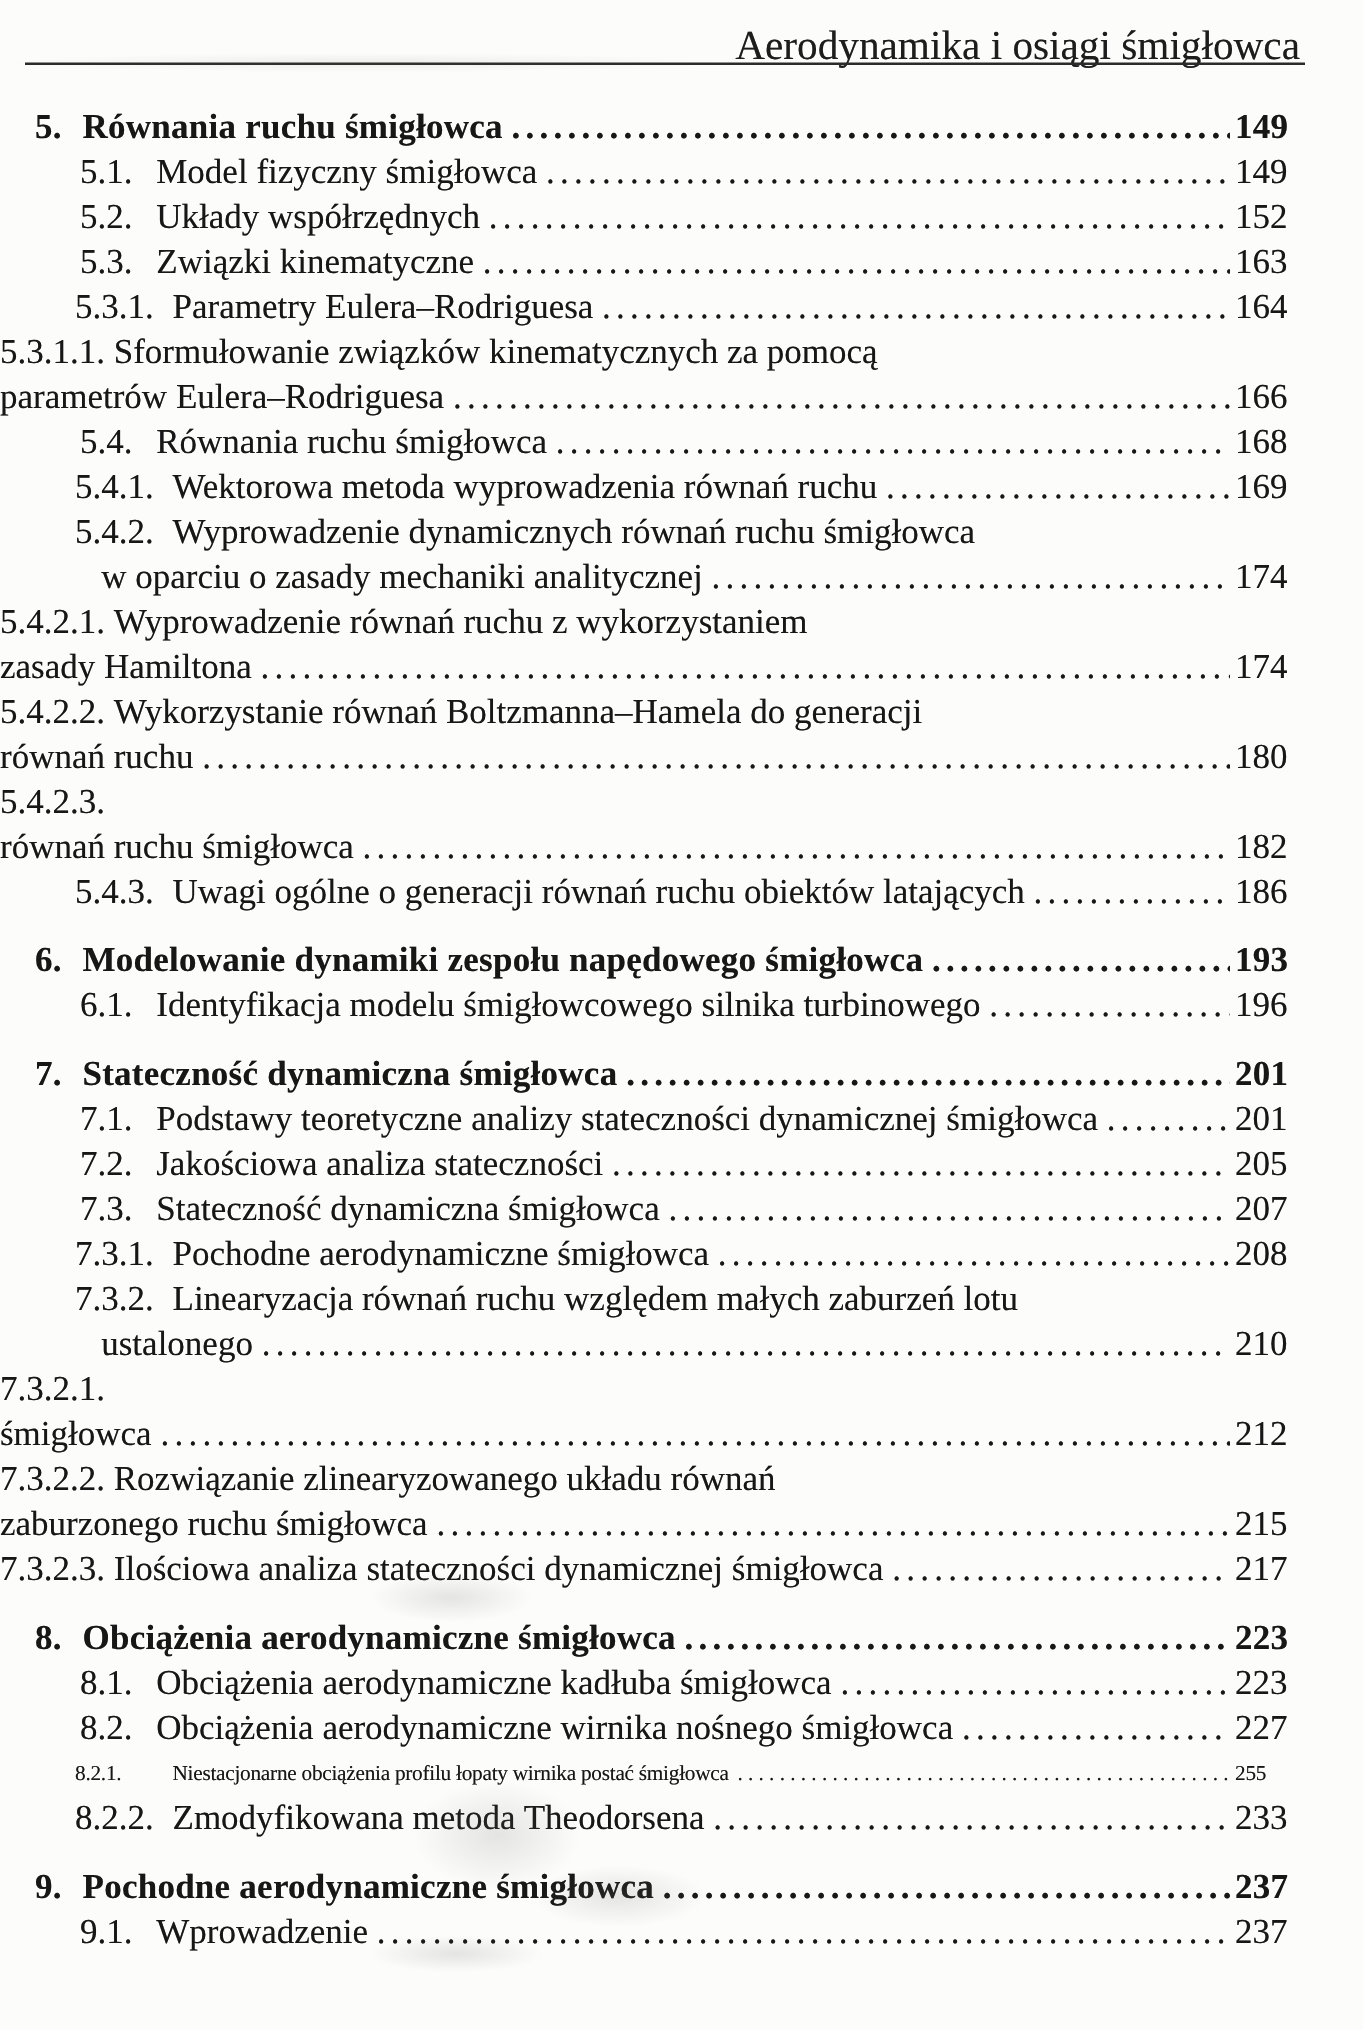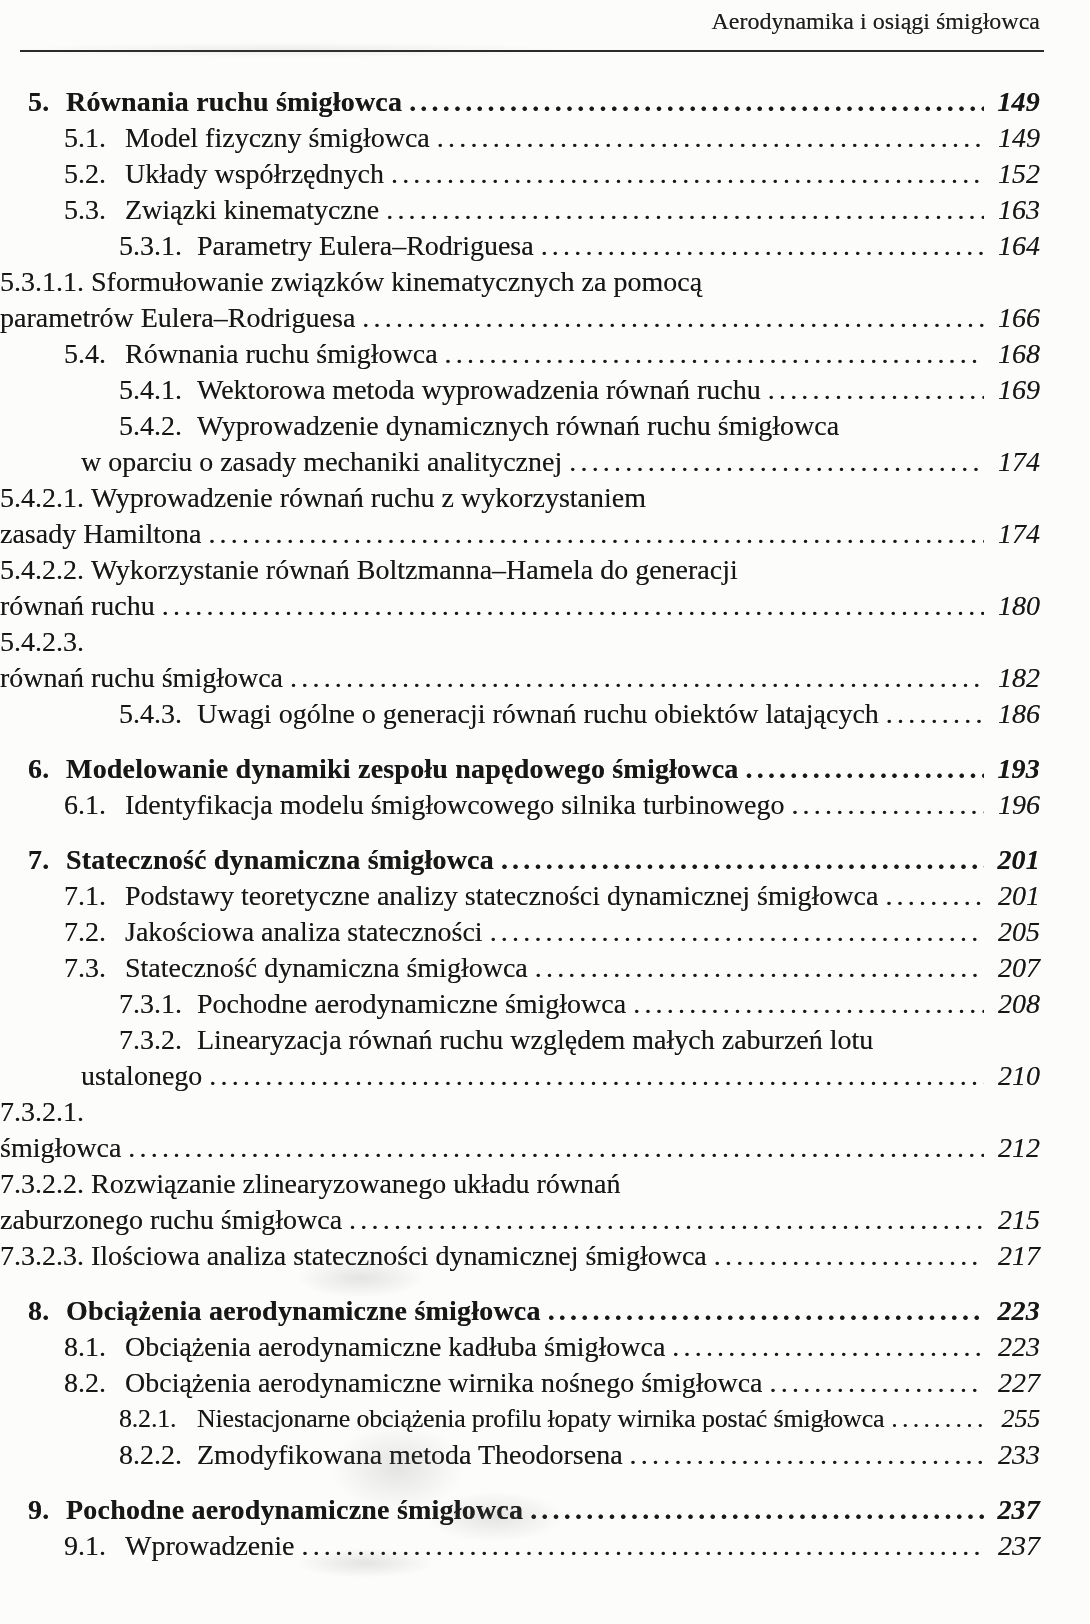--- a/index.html
+++ b/index.html
@@ -6,55 +6,55 @@
   body{
     width:1090px;height:1624px;
     background:#fcfcfa;
     font-family:"Liberation Serif","DejaVu Serif",serif;
     color:#171717;
     position:relative;overflow:hidden;
     text-shadow:0 0 .5px rgba(20,20,20,.55);
   }
   .page{position:absolute;inset:0;}
   .running-header{
-    position:absolute;top:4px;right:50px;
-    font-size:24px;line-height:34px;color:#1d1d1d;
+    position:absolute;top:20px;right:50px;
+    font-size:33px;line-height:34px;color:#1d1d1d;
   }
   .rule{
     position:absolute;top:50px;left:20px;right:46px;
     border-top:2px solid #2b2b2b;
   }
   .toc{
     position:absolute;top:84px;left:0;right:50px;
   }
   .row{
     display:flex;align-items:baseline;
     font-size:28px;line-height:36px;
     white-space:nowrap;
   }
   
   .l1{padding-left:28px;}  .l1 .num{flex:none;width:38px;}
   .l2{padding-left:64px;}  .l2 .num{flex:none;width:61px;}
-  .l3{padding-left:119px;} .l3 .num{flex:none;width:78px;}
+  .l3{padding-left:60px;} .l3 .num{flex:none;width:78px;}
   .l4{} .l4 .num{flex:none;margin-right:7px;}
   .cont.l3{padding-left:81px;}
   .cont.l4{}
   .bold{font-weight:700;letter-spacing:.2px;}
   .gap{margin-top:19px;}
-  .condensed{font-size:26px;letter-spacing:-.2px;}
+  .condensed{font-size:17px;letter-spacing:-.2px;}
   .txt{flex:0 1 auto;}
   .leader{
     flex:1 1 0;min-width:0;overflow:hidden;
     margin:0 4px 0 7px;
   }
   .leader::after{
     content:"......................................................................................................................................................................";
     letter-spacing:4.2px;
   }
-  .pg{flex:none;min-width:52px;text-align:right;font-style:italic;}
+  .pg{flex:none;min-width:52px;}
   
   .smudge{position:absolute;pointer-events:none;
     background:radial-gradient(ellipse at center, rgba(110,110,110,.17), rgba(110,110,110,0) 70%);
   }
   .smudge.s1{left:296px;top:1258px;width:130px;height:40px;}
   .smudge.s2{left:330px;top:1424px;width:135px;height:88px;}
   .smudge.s3{left:425px;top:1492px;width:140px;height:50px;}
   .smudge.s4{left:295px;top:1548px;width:140px;height:30px;}
   .smudge.s5{left:0px;top:42px;width:580px;height:16px;
     background:radial-gradient(ellipse at center, rgba(110,110,110,.10), rgba(110,110,110,0) 70%);}

